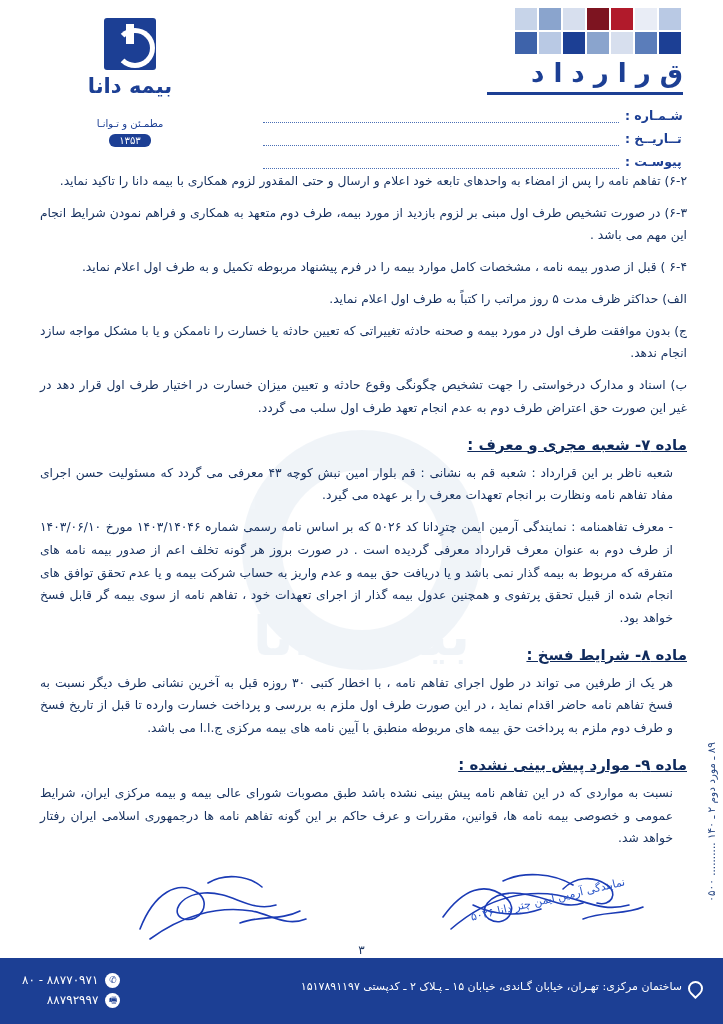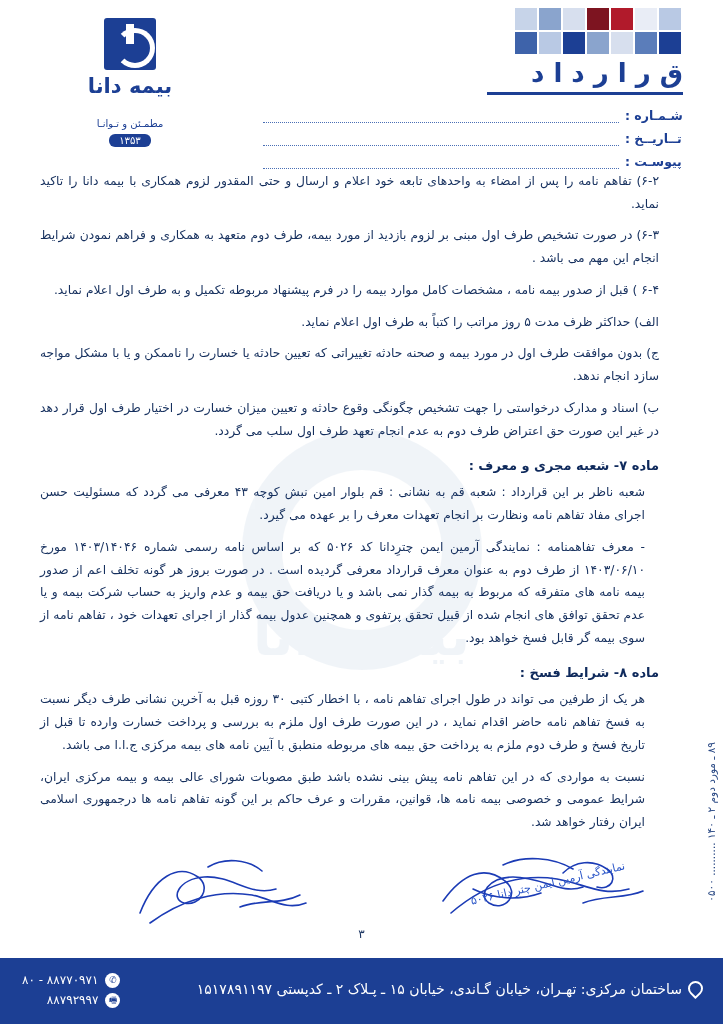--- a/index.html
+++ b/index.html
@@ -155,34 +155,35 @@
     color: #ffffff;
     background: #1c3f94;
     padding: 1px 10px;
     border-radius: 6px;
   }
 
   
   .doc {
     position: relative;
     z-index: 2;
-    padding: 0 64px 0 40px;
+    padding: 0 36px 0 40px;
   }
   p.para {
     margin: 0 0 9px 0;
     font-size: 12.3px;
     line-height: 1.85;
     text-align: justify;
     color: #16305e;
   }
   h3.section {
     margin: 16px 0 8px 0;
-    font-size: 13px;
+    font-size: 15px;
     font-weight: bold;
     color: #0f2a5c;
+    text-decoration: underline;
   }
   .right-pad { padding-right: 14px; }
 
   
   .side-note {
     position: absolute;
     right: 6px;
     top: 742px;
     font-size: 10.5px;
     color: #2b4a85;
@@ -233,21 +234,21 @@
     width: 723px;
     height: 66px;
     background: #1c3f94;
     color: #ffffff;
     z-index: 4;
   }
   .footer-address {
     position: absolute;
     right: 20px;
     top: 20px;
-    font-size: 14px;
+    font-size: 11px;
     line-height: 1.6;
     display: flex;
     align-items: flex-start;
     gap: 6px;
   }
   .pin {
     display: inline-block;
     width: 11px; height: 11px;
     border: 2px solid #ffffff;
     border-radius: 50% 50% 50% 0;
@@ -337,20 +338,21 @@
   <p class="para">ج) بدون موافقت طرف اول در مورد بیمه و صحنه حادثه تغییراتی که تعیین حادثه یا خسارت را ناممکن و یا با مشکل مواجه سازد انجام ندهد.</p>
   <p class="para">ب) اسناد و مدارک درخواستی را جهت تشخیص چگونگی وقوع حادثه و تعیین میزان خسارت در اختیار طرف اول قرار دهد در غیر این صورت حق اعتراض طرف دوم به عدم انجام تعهد طرف اول سلب می گردد.</p>
 
   <h3 class="section">ماده ۷- شعبه مجری و معرف :</h3>
   <p class="para right-pad">شعبه ناظر بر این قرارداد : شعبه قم به نشانی : قم بلوار امین نبش کوچه ۴۳ معرفی می گردد که مسئولیت حسن اجرای مفاد تفاهم نامه ونظارت بر انجام تعهدات معرف را بر عهده می گیرد.</p>
   <p class="para right-pad">- معرف تفاهمنامه :   نمایندگی آرمین ایمن چترِدانا کد ۵۰۲۶ که بر اساس نامه رسمی شماره ۱۴۰۳/۱۴۰۴۶ مورخ ۱۴۰۳/۰۶/۱۰ از طرف دوم به عنوان معرف قرارداد معرفی گردیده است . در صورت بروز هر گونه تخلف اعم از صدور بیمه نامه های متفرقه که مربوط به بیمه گذار نمی باشد و یا دریافت حق بیمه و عدم واریز به حساب شرکت بیمه و یا عدم تحقق توافق های انجام شده از قبیل تحقق پرتفوی و همچنین عدول بیمه گذار از اجرای تعهدات خود ، تفاهم نامه از سوی بیمه گر قابل فسخ خواهد بود.</p>
 
   <h3 class="section">ماده ۸- شرایط فسخ :</h3>
   <p class="para right-pad">هر یک از طرفین می تواند در طول اجرای تفاهم نامه ، با اخطار کتبی ۳۰ روزه قبل به آخرین نشانی طرف دیگر نسبت به فسخ تفاهم نامه حاضر اقدام نماید ، در این صورت طرف اول ملزم به بررسی و پرداخت خسارت وارده تا قبل از تاریخ فسخ و طرف دوم ملزم به پرداخت حق بیمه های مربوطه منطبق با آیین نامه های بیمه مرکزی ج.ا.ا می باشد.</p>
 
+  <h3 class="section">ماده ۹- موارد پیش بینی نشده :</h3>
   <p class="para right-pad">نسبت به مواردی که در این تفاهم نامه پیش بینی نشده باشد طبق مصوبات شورای عالی بیمه و بیمه مرکزی ایران، شرایط عمومی و خصوصی بیمه نامه ها، قوانین، مقررات و عرف حاکم بر این گونه تفاهم نامه ها درجمهوری اسلامی ایران رفتار خواهد شد.</p>
 </div>
 
 <div class="side-note">۸۹ ـ مورد دوم ۲ ـ ۱۴۰ .......... ۰۵۰۰</div>
 
 <div class="signatures">
 
   <div class="sig sig-right">
     <svg class="sig-svg" width="230" height="85" viewBox="0 0 230 85">
       <g fill="none" stroke="#1b3bb5" stroke-width="1.6" stroke-linecap="round">

